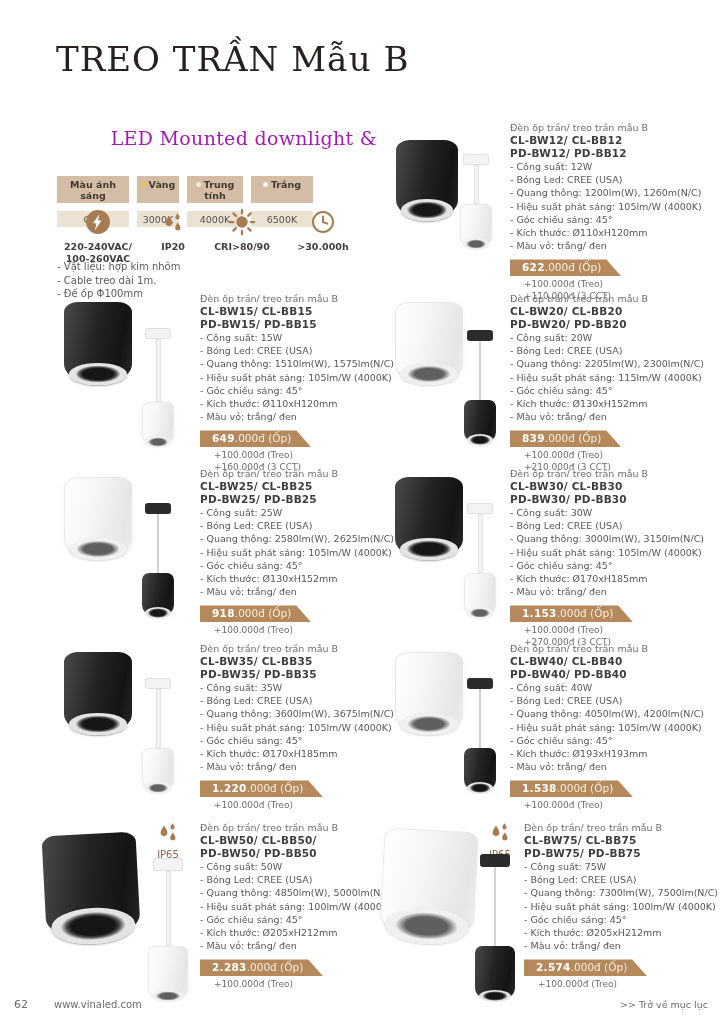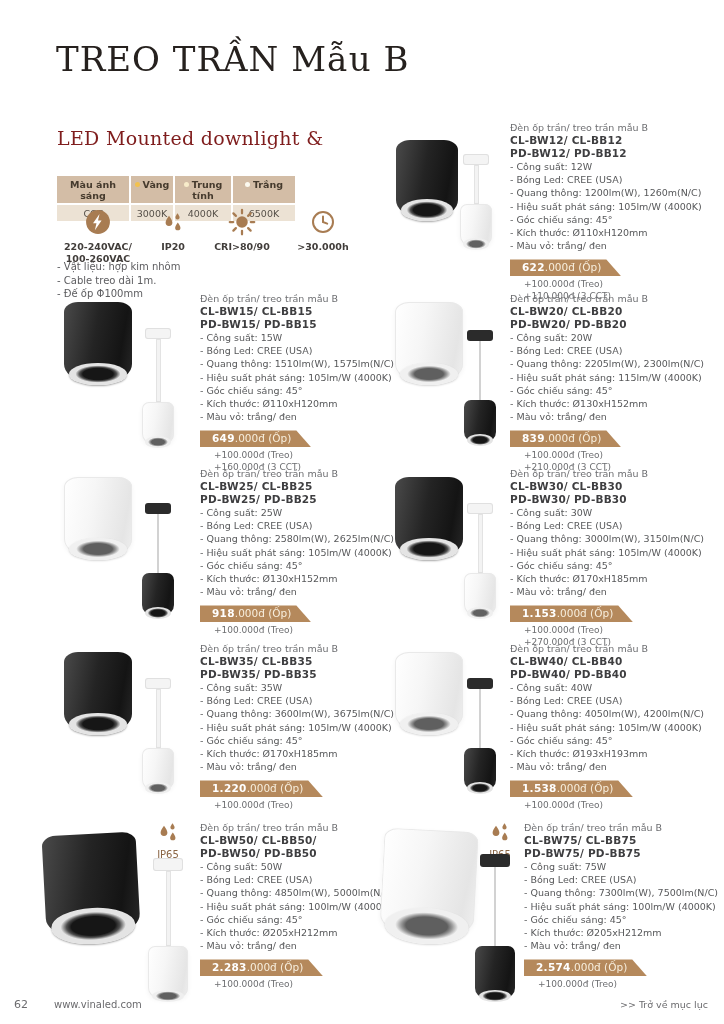--- a/index.html
+++ b/index.html
@@ -13,26 +13,26 @@
   
   .title{
     left:56px;top:40px;width:430px;
     font-family:"DejaVu Serif","Liberation Serif",serif;
     font-size:34px;line-height:38px;letter-spacing:1px;
     color:#26211e;font-weight:500;
   }
   .subtitle{
     left:57px;top:128px;width:320px;
     font-family:"DejaVu Serif","Liberation Serif",serif;
-    font-size:19px;line-height:21px;color:#7f1d1d;letter-spacing:.3px;
+    font-size:19px;line-height:21px;color:#a21caf;letter-spacing:.3px;text-align:right;
   }
 
   
   .cct{left:57px;top:176px;width:236px;display:grid;
-       grid-template-columns:72px 42px 56px 62px;gap:2px;}
+       grid-template-columns:72px 42px 56px 62px;gap:8px;}
   .cct .cell{font-size:9.5px;text-align:center;padding:2.5px 0;}
   .cct .th{background:#d3bda6;color:#453a2d;font-weight:bold;}
   .cct .td{background:#ece2d4;color:#565049;}
   .dot{display:inline-block;width:5px;height:5px;border-radius:50%;
        margin-right:3px;vertical-align:1px;}
 
   
   .features{left:50px;top:206px;display:flex;align-items:flex-start;}
   .feat{text-align:center;}
   .feat .ic{height:32px;display:flex;align-items:center;justify-content:center;}

